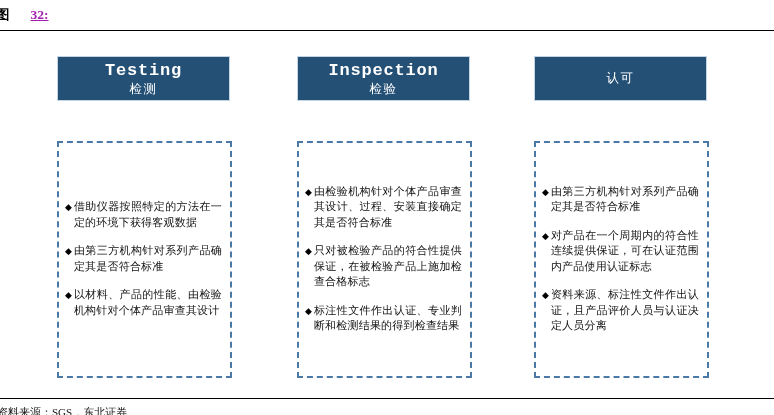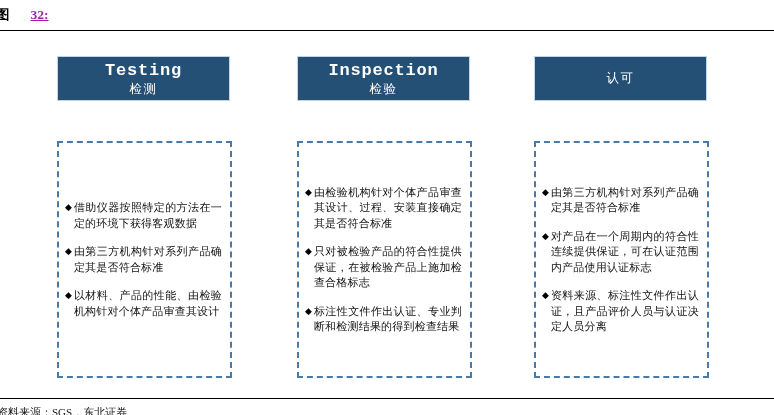--- a/index.html
+++ b/index.html
@@ -142,21 +142,21 @@
     font-size: 9px;
     line-height: 15.5px;
     color: #000;
     margin-right: 2px;
   }
   .bullet-text {
     flex: 1 1 auto;
     font-size: 11px;
     line-height: 15.5px;
     color: #111111;
-    font-family: Liberation Serif, serif;
+    font-family: Liberation Mono, monospace;
     text-align: justify;
     text-justify: inter-character;
     letter-spacing: 0.2px;
   }
 
   
   .footer {
     position: absolute;
     left: -3px;
     top: 402px;

